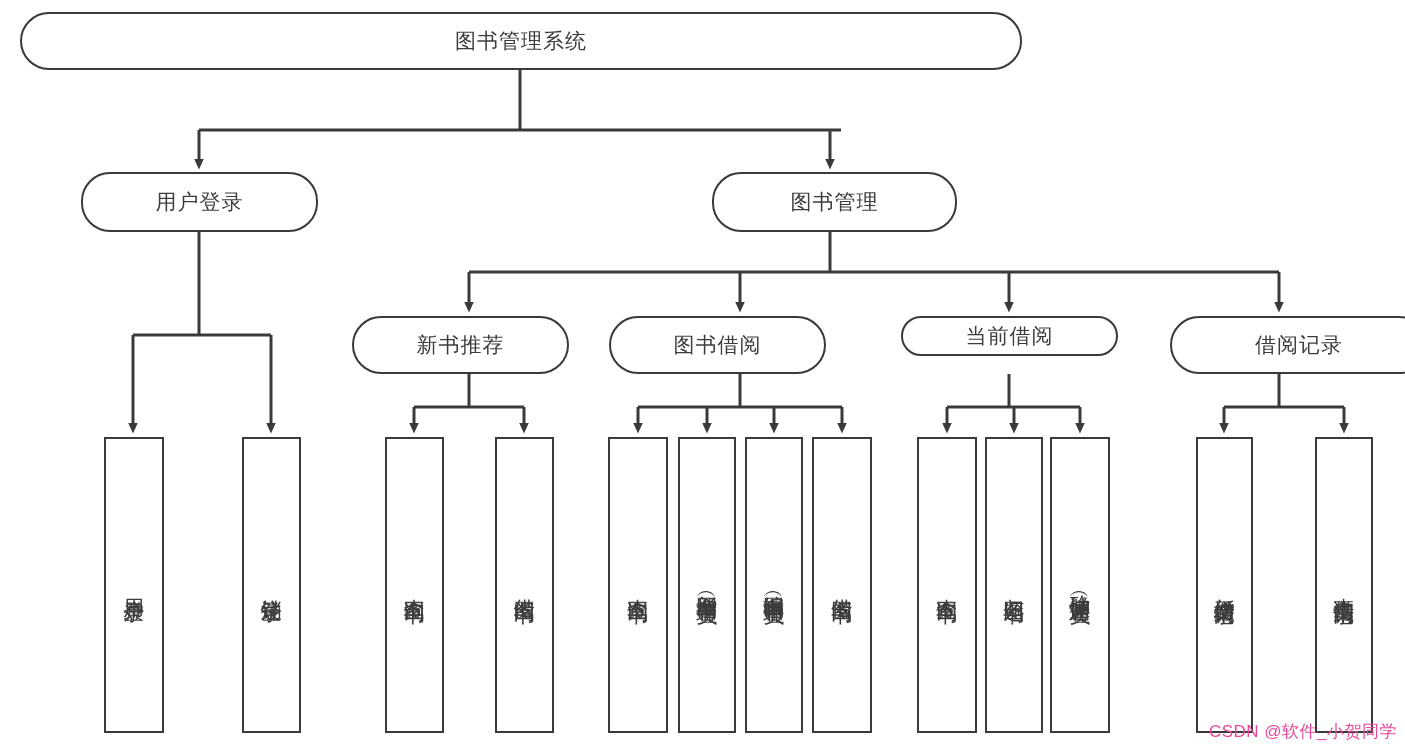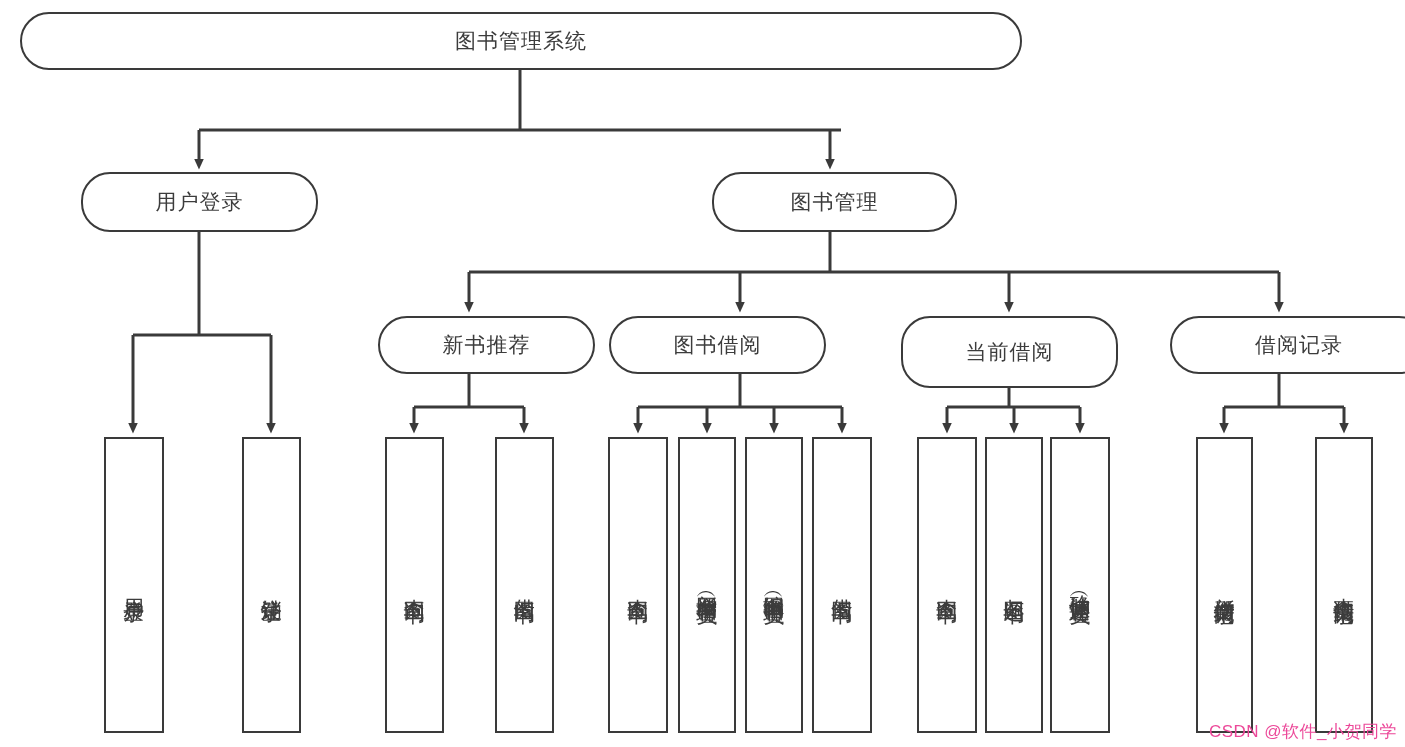--- a/index.html
+++ b/index.html
@@ -127,27 +127,27 @@
     <span>图书管理系统</span>
   </div>
 
   <div class="node h" style="left:81px; top:172px; width:237px; height:60px;">
     <span>用户登录</span>
   </div>
   <div class="node h" style="left:712px; top:172px; width:245px; height:60px;">
     <span>图书管理</span>
   </div>
 
-  <div class="node h" style="left:378px; top:316px; width:217px; height:58px;">
+  <div class="node h" style="left:352px; top:316px; width:217px; height:58px;">
     <span>新书推荐</span>
   </div>
   <div class="node h" style="left:609px; top:316px; width:217px; height:58px;">
     <span>图书借阅</span>
   </div>
-  <div class="node h" style="left:901px; top:316px; width:217px; height:72px;">
+  <div class="node h" style="left:901px; top:316px; width:217px; height:40px;">
     <span>当前借阅</span>
   </div>
   <div class="node h" style="left:1170px; top:316px; width:258px; height:58px;">
     <span>借阅记录</span>
   </div>
 
   <div class="node v" style="left:104px; top:437px; width:60px; height:296px;">
     <span>用户登录</span>
   </div>
   <div class="node v" style="left:242px; top:437px; width:59px; height:296px;">

